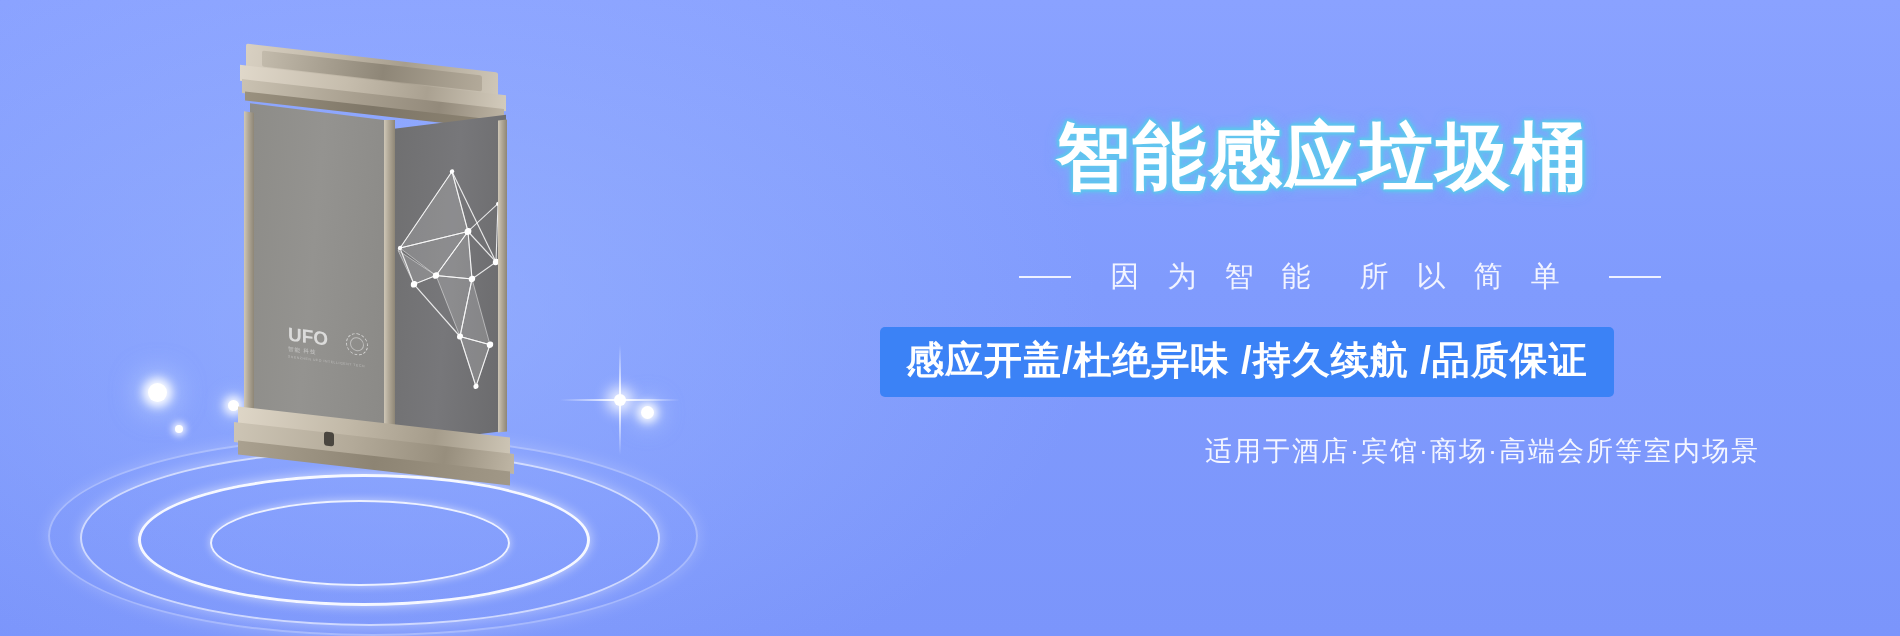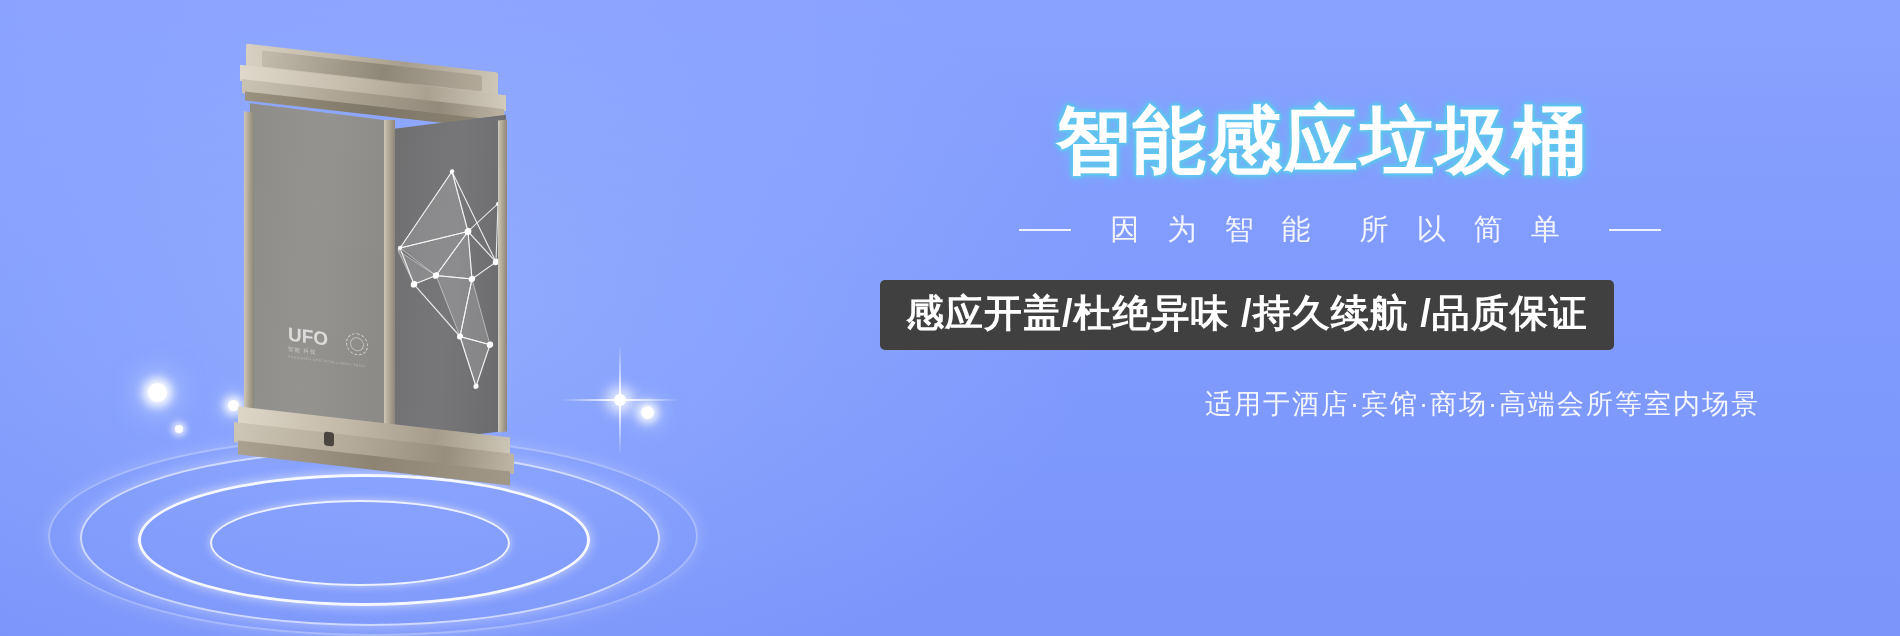--- a/index.html
+++ b/index.html
@@ -191,62 +191,62 @@
   }
   .logo-ring::after {
     content: ""; position: absolute; left: 3px; top: 3px; right: 3px; bottom: 3px;
     border-radius: 50%; border: 1px solid rgba(240,240,240,0.5);
   }
 
   
   .copy {
     position: absolute;
     left: 880px;
-    top: 104px;
+    top: 120px;
     width: 880px;
   }
 
   .headline {
     font-size: 74px;
     font-weight: 700;
     color: #ffffff;
     letter-spacing: 2px;
     line-height: 1;
     margin: 0 0 0 176px;
     white-space: nowrap;
     text-shadow:
       0 0 2px #63c6ef, 0 0 4px #63c6ef, 0 0 6px #63c6ef,
       2px 0 3px #5dc3ee, -2px 0 3px #5dc3ee,
       0 2px 3px #5dc3ee, 0 -2px 3px #5dc3ee,
       0 0 14px rgba(99,198,239,0.85);
   }
 
   .subline {
-    margin: 32px 0 0 0;
+    margin: 63px 0 0 0;
     display: flex;
     align-items: center;
     justify-content: center;
     gap: 39px;
     color: #f2f4ff;
     font-size: 29px;
     letter-spacing: 10px;
     white-space: nowrap;
     padding-left: 40px;
   }
   .subline .rule {
     display: inline-block;
     width: 52px; height: 2px;
     background: #eef1ff;
     flex: 0 0 auto;
   }
 
   .badge {
     margin: 30px 0 0 0;
     display: inline-block;
-    background: #404040;
+    background: #3b82f6;
     color: #ffffff;
     font-size: 38px;
     font-weight: 700;
     letter-spacing: 1px;
     padding: 13px 26px 15px 26px;
     border-radius: 5px;
     white-space: nowrap;
     line-height: 1.1;
   }
 

